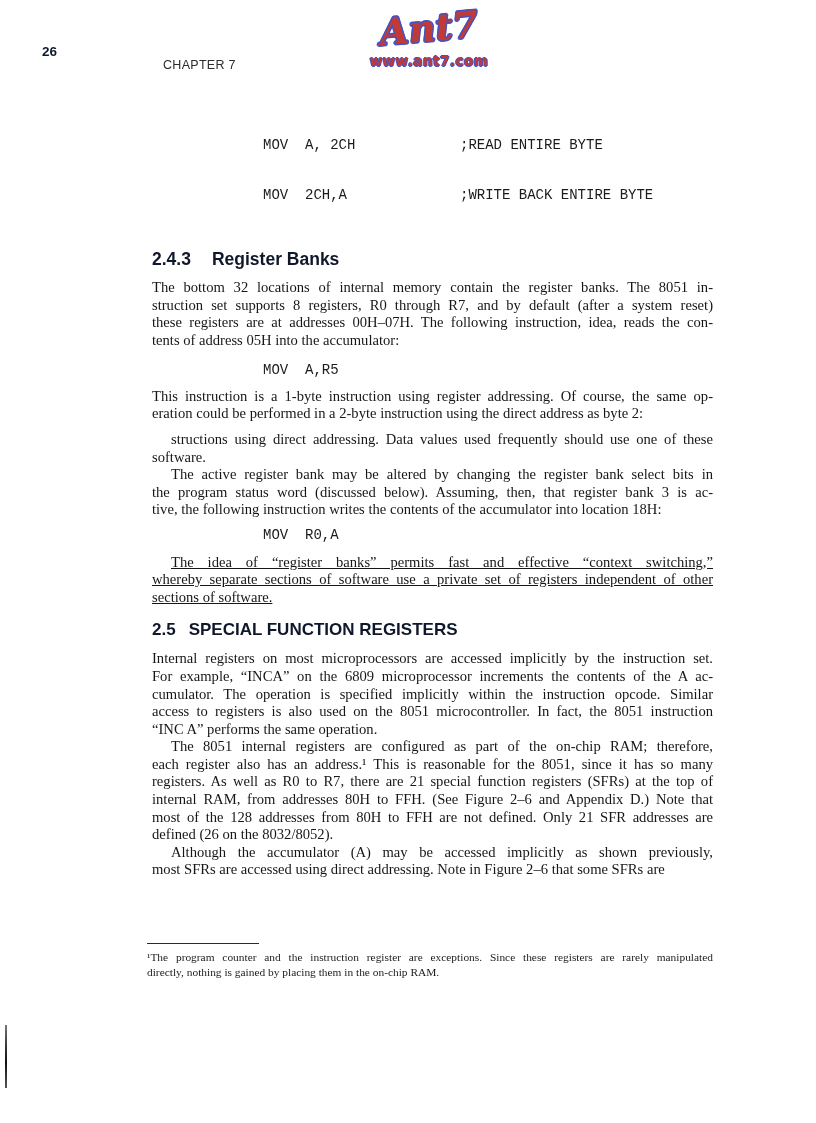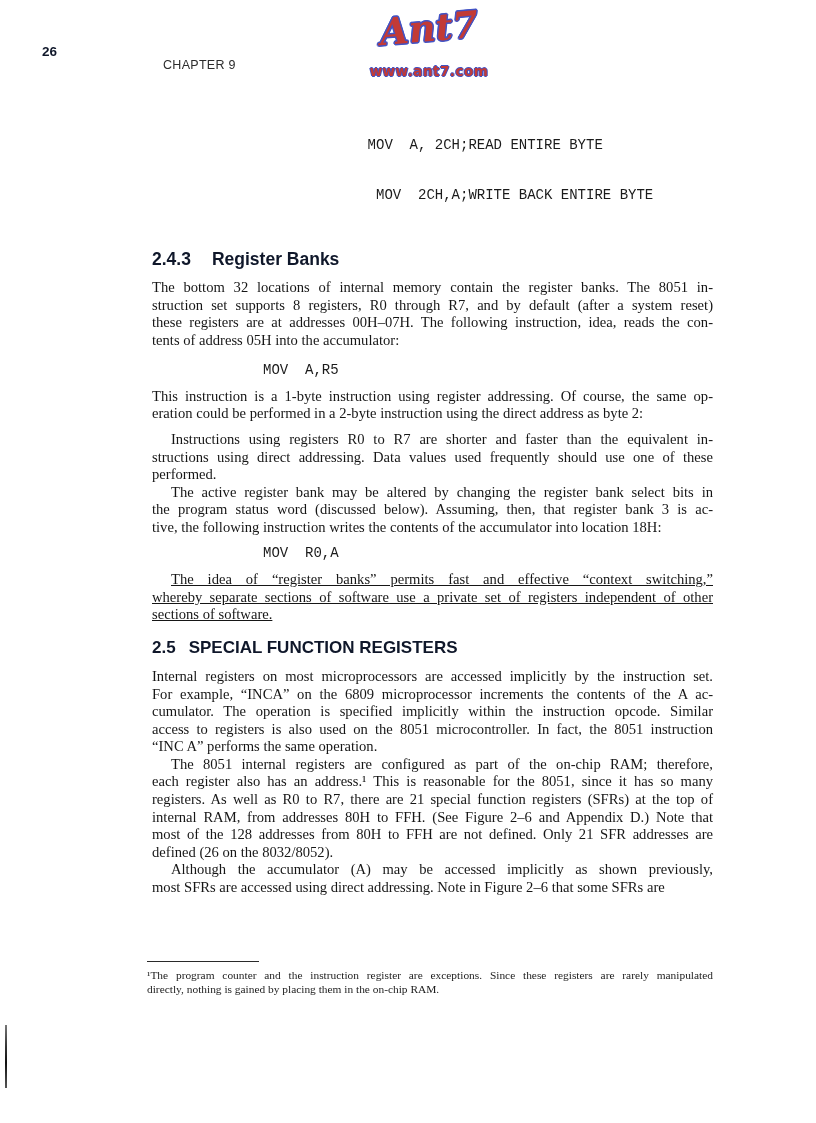--- a/index.html
+++ b/index.html
@@ -34,21 +34,21 @@
     font-style: italic; font-weight: bold;
     font-size: 37px; color: #c23a36;
     transform: rotate(-5deg);
     text-shadow:
       -1.5px 0 0 #4353c4, 1.5px 0 0 #4353c4,
       0 -1.5px 0 #4353c4, 0 1.5px 0 #4353c4,
       -1px -1px 0 #4353c4, 1px 1px 0 #4353c4,
       1px -1px 0 #4353c4, -1px 1px 0 #4353c4;
   }
   .logo-url {
-    margin-top: 18px;
+    margin-top: 8px;
     font-family: "DejaVu Sans", sans-serif;
     font-weight: bold; font-size: 13.5px; color: #c23a36;
     letter-spacing: 0.5px;
     text-shadow:
       -1px 0 0 #4353c4, 1px 0 0 #4353c4,
       0 -1px 0 #4353c4, 0 1px 0 #4353c4;
   }
 
   
   .content {
@@ -56,21 +56,21 @@
   }
 
   .codeblock, .codeline {
     margin-left: 111px;
     font-family: "Liberation Mono", monospace;
     font-size: 14px; line-height: 16.5px; color: #1b1b1b;
     white-space: pre;
   }
   .codeblock { margin-top: 4px; }
   .coderow { display: flex; }
-  .coderow .code { width: 197px; flex: 0 0 197px; text-align: right; }
+  .coderow .code { width: 197px; flex: 0 0 197px; }
   .codeline { margin-top: 13px; }
 
   .sec-heading {
     font-family: "Liberation Sans", sans-serif;
     font-weight: bold; color: #0f172a;
     margin: 0;
   }
   .sec-heading.h243 { margin-top: 13px; font-size: 17.5px; }
   .sec-heading.h25  { margin-top: 14px; font-size: 17px; }
   .sec-heading .sec-num { display: inline-block; }
@@ -106,21 +106,21 @@
   .scan-mark {
     position: absolute; left: 5px; top: 1025px;
     width: 2px; height: 63px;
     background: linear-gradient(#777 0%, #333 35%, #111 60%, #555 100%);
   }
 </style>
 </head>
 <body>
 
 <div class="page-number">26</div>
-<div class="chapter-label">CHAPTER 9</div>
+<div class="chapter-label">CHAPTER 7</div>
 
 <div class="logo">
   <div class="logo-brand">Ant7</div>
   <div class="logo-url">www.ant7.com</div>
 </div>
 
 <div class="content">
 
   <div class="codeblock">
     <div class="coderow">
@@ -144,23 +144,22 @@
 
   <div class="codeline">MOV  A,R5</div>
 
   <div class="para mt9">
       <div class="tline">This instruction is a 1-byte instruction using register addressing. Of course, the same op-</div>
       <div class="tline lastline">eration could be performed in a 2-byte instruction using the direct address as byte 2:</div>
     </div>
 
 
   <div class="para indent mt8">
-      <div class="tline">Instructions using registers R0 to R7 are shorter and faster than the equivalent in-</div>
       <div class="tline">structions using direct addressing. Data values used frequently should use one of these</div>
-      <div class="tline lastline">performed.</div>
+      <div class="tline lastline">software.</div>
     </div>
 
   <div class="para indent">
       <div class="tline">The active register bank may be altered by changing the register bank select bits in</div>
       <div class="tline">the program status word (discussed below). Assuming, then, that register bank 3 is ac-</div>
       <div class="tline lastline">tive, the following instruction writes the contents of the accumulator into location 18H:</div>
     </div>
 
   <div class="codeline cl-r0a">MOV  R0,A</div>
 

